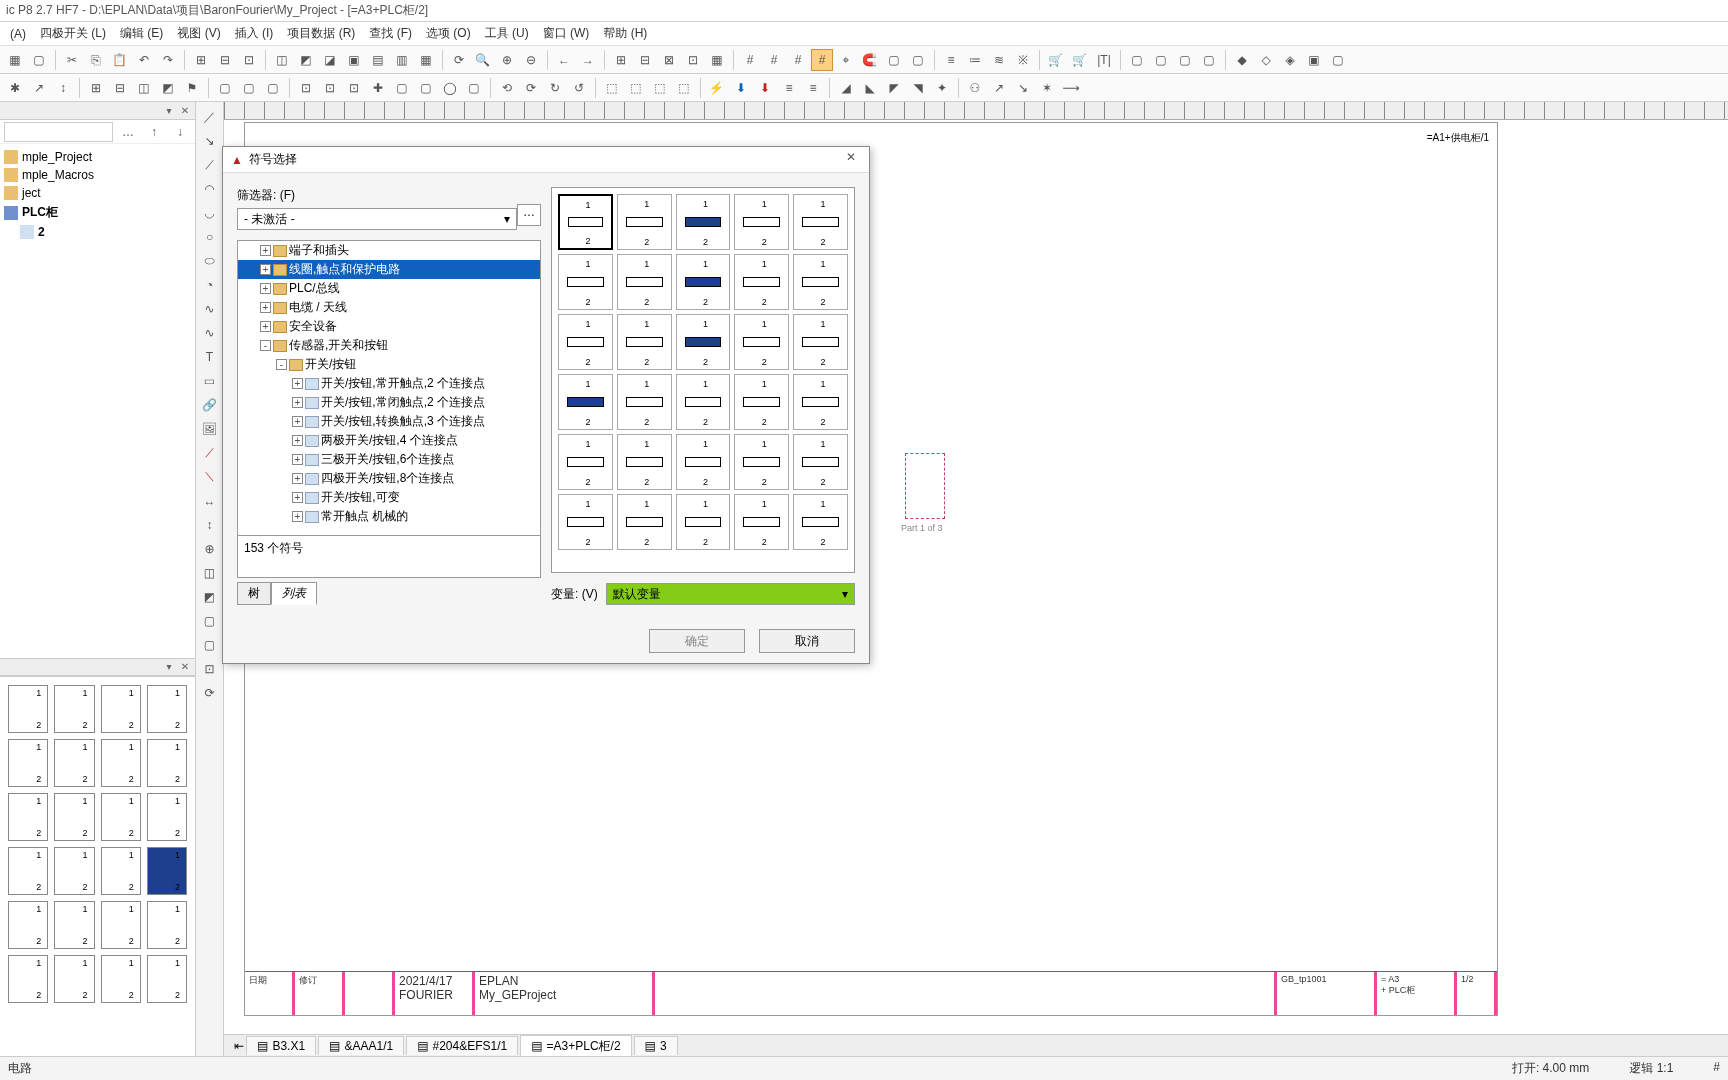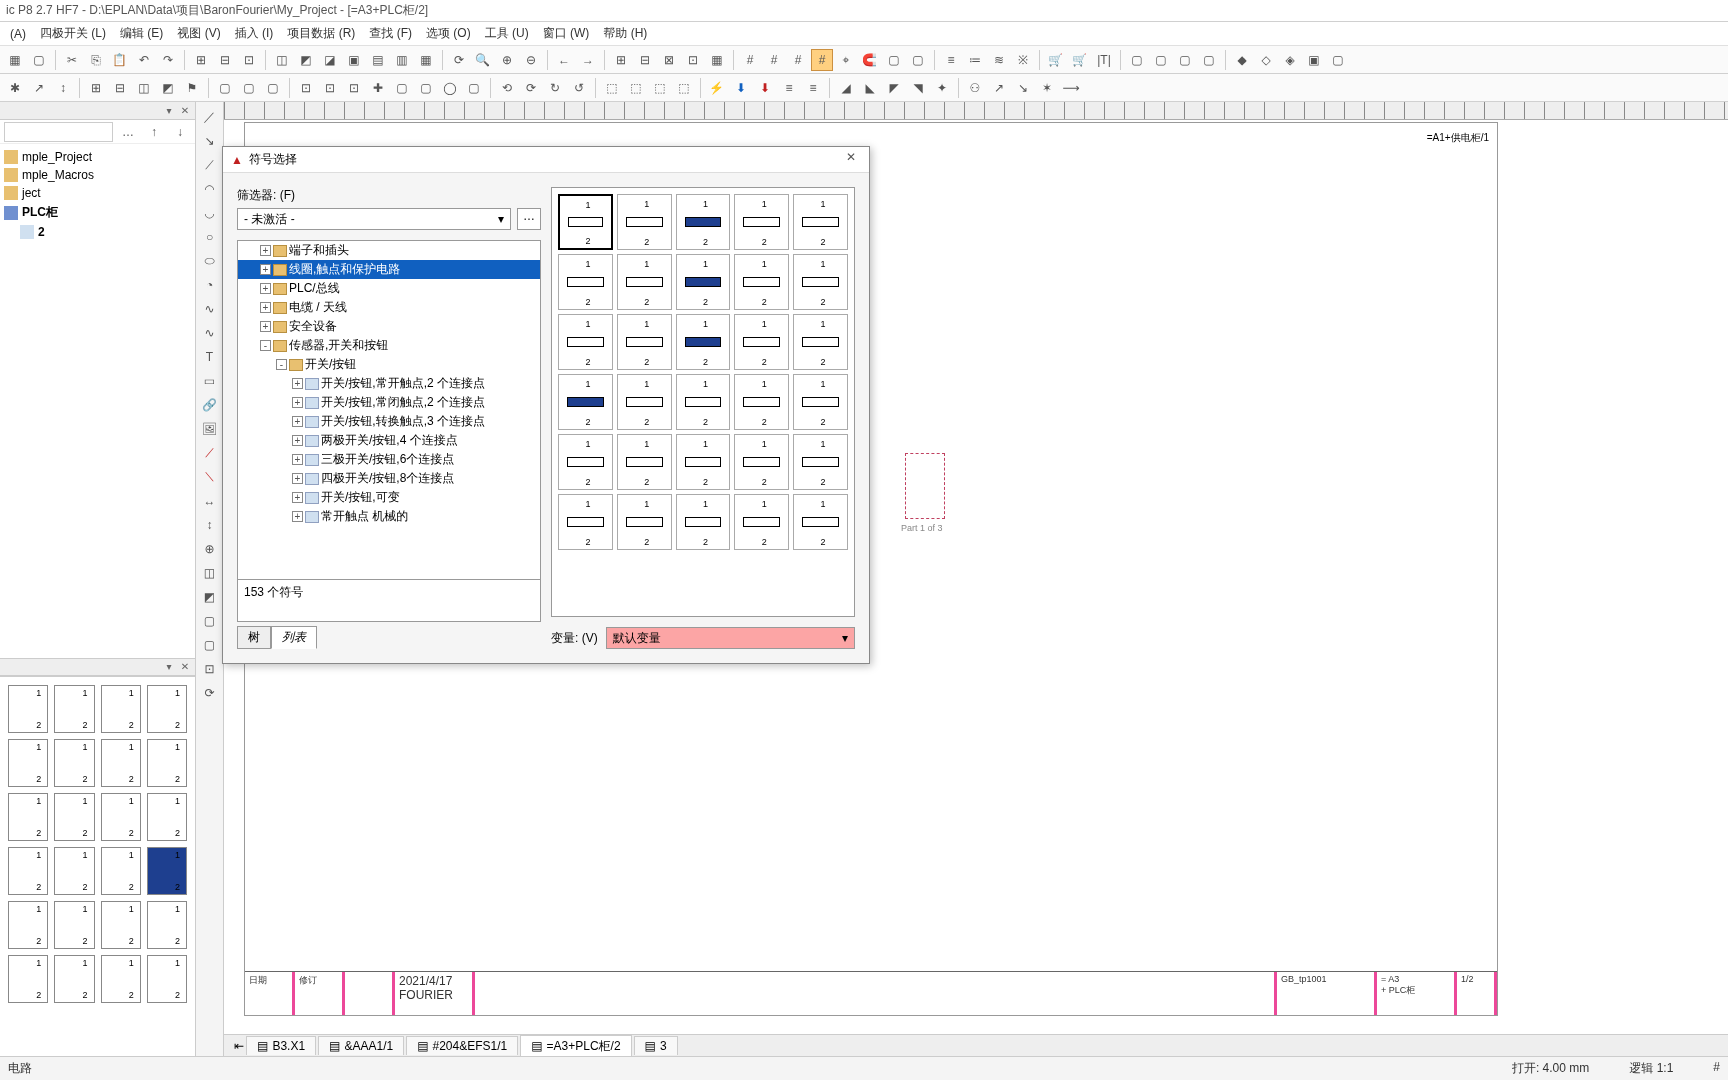--- a/index.html
+++ b/index.html
@@ -48,21 +48,21 @@
 
 
 .dialog { position: absolute; top: 146px; left: 222px; width: 648px; height: 518px; background: #f5f5f5; border: 1px solid #888; box-shadow: 2px 2px 8px rgba(0,0,0,.25); display: flex; flex-direction: column; }
 .dlg-title { height: 26px; background: #fff; border-bottom: 1px solid #ddd; display: flex; align-items: center; justify-content: space-between; padding: 0 8px; }
 .dlg-title .left { display: flex; align-items: center; gap: 6px; }
 .dlg-title .close { width: 20px; height: 20px; text-align: center; color: #555; }
 .dlg-body { flex: 1; display: flex; padding: 14px; gap: 10px; }
 .dlg-left { width: 304px; display: flex; flex-direction: column; }
 .dlg-right { flex: 1; display: flex; flex-direction: column; }
 .filter-combo { height: 22px; border: 1px solid #999; background: #fff; display: flex; align-items: center; padding: 0 6px; margin-top: 4px; }
-.filter-row { display: flex; gap: 6px; align-items: flex-end; }
+.filter-row { display: flex; align-items: flex-start; }
 .filter-row .more { width: 24px; height: 22px; border: 1px solid #999; background: #fff; text-align: center; }
 .dlg-tree { flex: 1; border: 1px solid #999; background: #fff; margin-top: 10px; overflow-y: auto; position: relative; }
 .dt-row { display: flex; align-items: center; padding: 1px 4px; white-space: nowrap; gap: 2px; }
 .dt-row.sel { background: #1060c0; color: #fff; }
 .dt-exp { width: 11px; height: 11px; border: 1px solid #888; text-align: center; line-height: 9px; font-size: 10px; color: #555; background: #fff; }
 .dt-ico { width: 14px; height: 12px; background: #e8c070; border: 1px solid #b89040; }
 .dt-ico.doc { background: #d0e0f0; border-color: #90a0c0; }
 .dlg-status { border: 1px solid #999; border-top: none; background: #fff; padding: 4px 6px; height: 42px; }
 .dlg-tabs { display: flex; margin-top: 4px; }
 .dlg-tab { padding: 2px 10px; border: 1px solid #999; background: #eee; }
@@ -70,21 +70,21 @@
 
 .sym-preview { flex: 1; border: 1px solid #999; background: #fff; display: grid; grid-template-columns: repeat(5, 1fr); grid-auto-rows: 56px; gap: 4px; padding: 6px; overflow-y: auto; }
 .pv-cell { border: 1px solid #aaa; position: relative; background: #fff; }
 .pv-cell.sel { border: 2px solid #000; }
 .pv-cell .box { position: absolute; left: 15%; right: 15%; top: 40%; height: 20%; border: 1px solid #000; background: #fff; }
 .pv-cell .box.fill { background: #1e3f8f; }
 .pv-cell .p1 { position: absolute; top: 4px; left: 50%; font-size: 9px; }
 .pv-cell .p2 { position: absolute; bottom: 2px; left: 50%; font-size: 9px; }
 
 .var-row { display: flex; align-items: center; gap: 8px; margin-top: 10px; }
-.var-combo { flex: 1; height: 22px; border: 1px solid #999; background: #fca5a5; padding: 0 6px; display: flex; align-items: center; justify-content: space-between; }
+.var-combo { flex: 1; height: 22px; border: 1px solid #999; background: #84cc16; padding: 0 6px; display: flex; align-items: center; justify-content: space-between; }
 .dlg-buttons { display: flex; justify-content: flex-end; gap: 14px; padding: 10px 14px; }
 .dlg-btn { width: 96px; height: 24px; border: 1px solid #999; background: #f0f0f0; color: #888; text-align: center; line-height: 22px; }
 .dlg-btn.enabled { color: #000; }
 
 .ghost { position: absolute; border: 1px dashed #c04060; }
 </style>
 </head>
 <body>
 
 <div class="titlebar">
@@ -402,20 +402,24 @@
       <div class="ghost" style="top:330px;left:660px;width:40px;height:66px"></div>
       <div style="position:absolute;top:400px;left:656px;font-size:9px;color:#888">Part 1 of 3</div>
       <div class="title-block">
         <div class="tb-cell" style="width:50px">日期</div>
         <div class="tb-cell" style="width:50px">修订</div>
         <div class="tb-cell" style="width:50px"></div>
         <div class="tb-cell" style="width:80px">
           <div>2021/4/17</div>
           <div>FOURIER</div>
         </div>
+        <div class="tb-cell" style="width:180px">
+          <div>EPLAN</div>
+          <div>My_GEProject</div>
+        </div>
         <div class="tb-cell" style="flex:1"></div>
         <div class="tb-cell" style="width:100px">GB_tp1001</div>
         <div class="tb-cell" style="width:80px;white-space:pre-line">= A3
 + PLC柜</div>
         <div class="tb-cell" style="width:40px">1/2</div>
       </div>
     </div>
     <div class="tabs">
       <span>⇤</span>
       <div class="tab">
@@ -707,13 +711,17 @@
         </div>
       <div class="var-row">
         <span>变量: (V)</span>
         <div class="var-combo">
           <span>默认变量</span>
             <span>▾</span>
         </div>
       </div>
     </div>
   </div>
+  <div class="dlg-buttons">
+    <div class="dlg-btn">确定</div>
+    <div class="dlg-btn enabled">取消</div>
+  </div>
 </div>
 
 </body></html>

